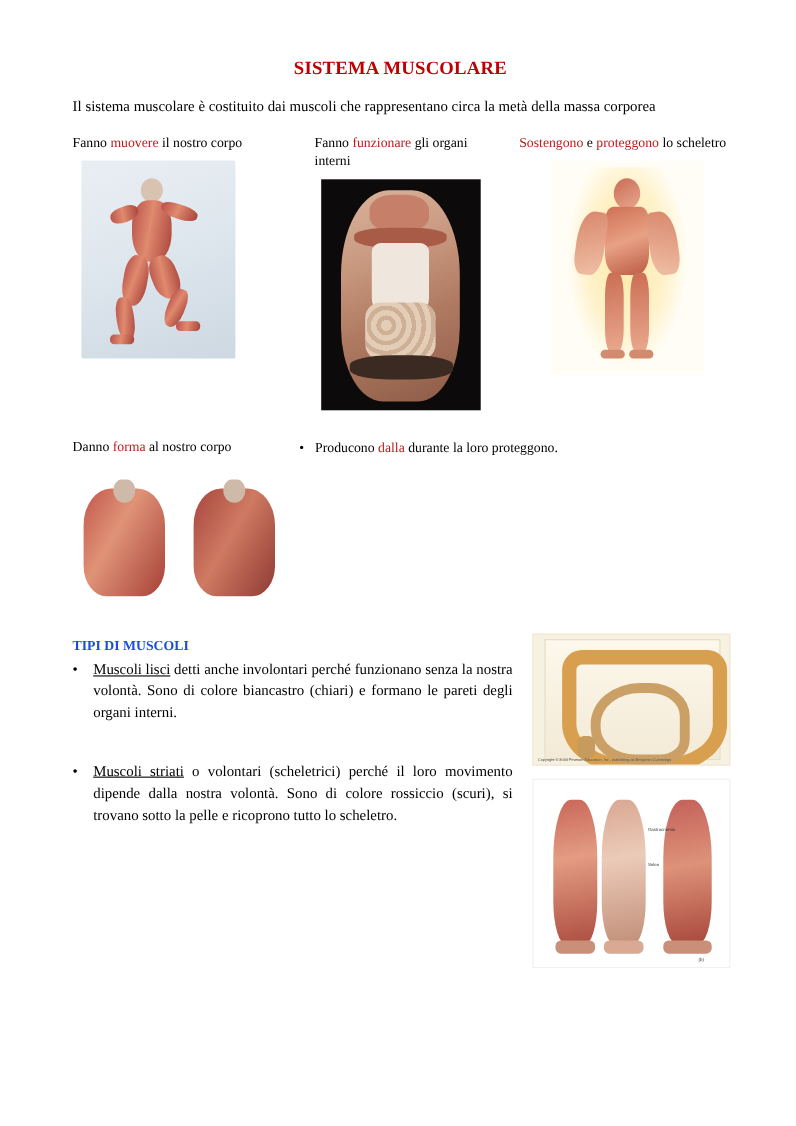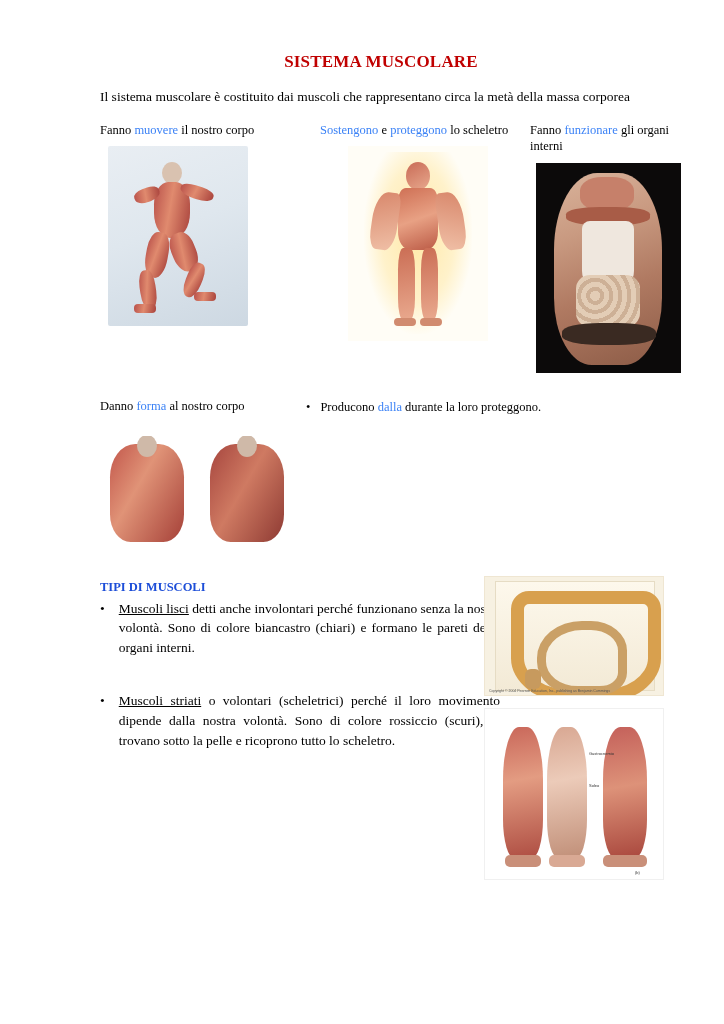--- a/index.html
+++ b/index.html
@@ -13,21 +13,21 @@
     font-family: "Liberation Serif", serif;
     color: #000000;
     position: relative;
     overflow: hidden;
   }
   .page {
     position: relative;
     width: 724px;
     height: 1024px;
     box-sizing: border-box;
-    padding: 52px 62px 20px 100px;
+    padding: 52px 62px 20px 66px;
   }
   .doc-title {
     text-align: center;
     font-size: 17px;
     font-weight: bold;
     color: #c00000;
     letter-spacing: 0.2px;
     margin: 0 0 16px 0;
   }
   .intro {
@@ -36,21 +36,21 @@
     margin: 0 0 16px 0;
   }
   .section-heading {
     font-size: 12.5px;
     font-weight: bold;
     color: #e8476c;
     margin: 0 0 10px 0;
     letter-spacing: 0.2px;
   }
   .hl-red {
-    color: #3b82f6;
+    color: #b91c1c;
   }
   .funcs-row {
     display: flex;
     gap: 20px;
     margin-top: 4px;
   }
   .func-col {
     flex: 1 1 0;
     font-size: 12.5px;
     line-height: 1.3;
@@ -264,50 +264,50 @@
           <div class="rb" style="left:14px;top:70px;width:22px;height:46px;transform:rotate(10deg);"></div>
           <div class="rb" style="left:40px;top:70px;width:24px;height:40px;transform:rotate(-22deg);"></div>
           <div class="rb" style="left:8px;top:108px;width:16px;height:40px;transform:rotate(-8deg);"></div>
           <div class="rb" style="left:54px;top:100px;width:16px;height:36px;transform:rotate(22deg);"></div>
           <div class="rb" style="left:2px;top:142px;width:22px;height:9px;border-radius:4px;"></div>
           <div class="rb" style="left:62px;top:130px;width:22px;height:9px;border-radius:4px;"></div>
         </div>
       </div>
     </div>
 
+    <div class="func-col c3">
+      <div class="caption">
+        <span>Fanno </span><span class="hl-red">funzionare</span><span> gli organi interni</span>
+      </div>
+      <div class="fig fig-organs">
+        <div class="org-torso"></div>
+        <div style="position:absolute;left:44px;top:14px;width:54px;height:34px;background:#c6806a;border-radius:40%;"></div>
+        <div style="position:absolute;left:30px;top:44px;width:84px;height:18px;background:#a85c47;border-radius:40%;"></div>
+        <div class="org-white"></div>
+        <div class="org-gut"></div>
+        <div class="org-belt"></div>
+      </div>
+    </div>
+
     <div class="func-col c2">
       <div class="caption">
         <span class="hl-red">Sostengono</span><span> e </span><span class="hl-red">proteggono</span><span> lo scheletro</span>
       </div>
       <div class="fig fig-body">
         <div class="halo"></div>
         <div style="position:absolute;left:58px;top:16px;width:24px;height:28px;border-radius:50%;background:linear-gradient(150deg,#c96b56,#e8a98e);"></div>
         <div style="position:absolute;left:50px;top:42px;width:40px;height:62px;background:linear-gradient(160deg,#cf7055,#e8a184 50%,#bb5a45);border-radius:20% 20% 30% 30%;"></div>
         <div style="position:absolute;left:24px;top:46px;width:26px;height:58px;background:linear-gradient(160deg,#d8876b,#f0c0a7);border-radius:50% 20% 40% 30%;transform:rotate(8deg);"></div>
         <div style="position:absolute;left:90px;top:46px;width:26px;height:58px;background:linear-gradient(200deg,#d8876b,#f0c0a7);border-radius:20% 50% 30% 40%;transform:rotate(-8deg);"></div>
         <div style="position:absolute;left:50px;top:102px;width:17px;height:72px;background:linear-gradient(170deg,#cb6e55,#e9a98e);border-radius:30% 30% 30% 30%;"></div>
         <div style="position:absolute;left:73px;top:102px;width:17px;height:72px;background:linear-gradient(170deg,#cb6e55,#e9a98e);border-radius:30% 30% 30% 30%;"></div>
         <div style="position:absolute;left:46px;top:172px;width:22px;height:8px;background:#d18b6f;border-radius:4px;"></div>
         <div style="position:absolute;left:72px;top:172px;width:22px;height:8px;background:#d18b6f;border-radius:4px;"></div>
       </div>
     </div>
-
-    <div class="func-col c3">
-      <div class="caption">
-        <span>Fanno </span><span class="hl-red">funzionare</span><span> gli organi interni</span>
-      </div>
-      <div class="fig fig-organs">
-        <div class="org-torso"></div>
-        <div style="position:absolute;left:44px;top:14px;width:54px;height:34px;background:#c6806a;border-radius:40%;"></div>
-        <div style="position:absolute;left:30px;top:44px;width:84px;height:18px;background:#a85c47;border-radius:40%;"></div>
-        <div class="org-white"></div>
-        <div class="org-gut"></div>
-        <div class="org-belt"></div>
-      </div>
-    </div>
   </div>
 
   <div class="row2">
     <div class="col-a">
       <div class="caption">
         <span>Danno </span><span class="hl-red">forma</span><span> al nostro corpo</span>
       </div>
       <div class="fig fig-twofig">
         <div class="tf-person p1">
           <div class="tf-head"></div>

